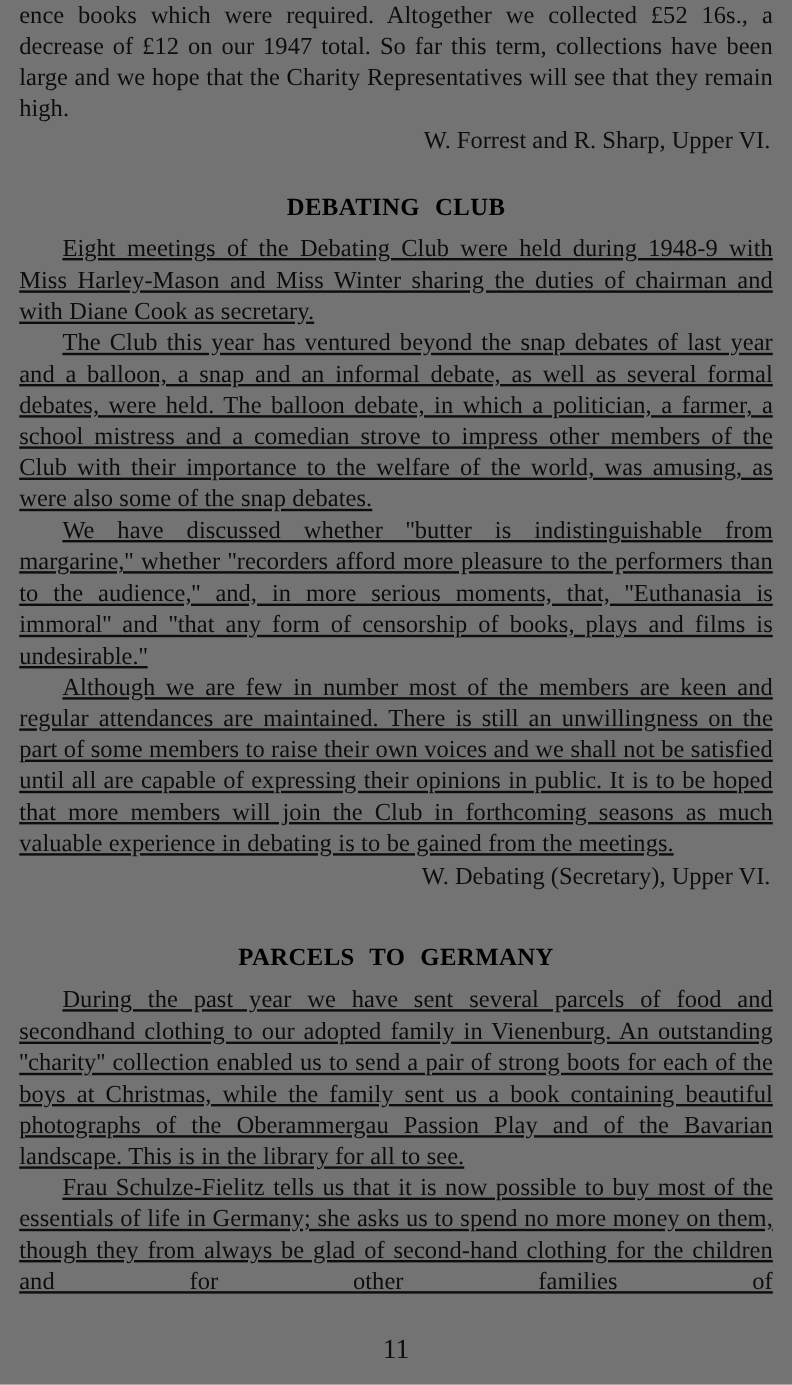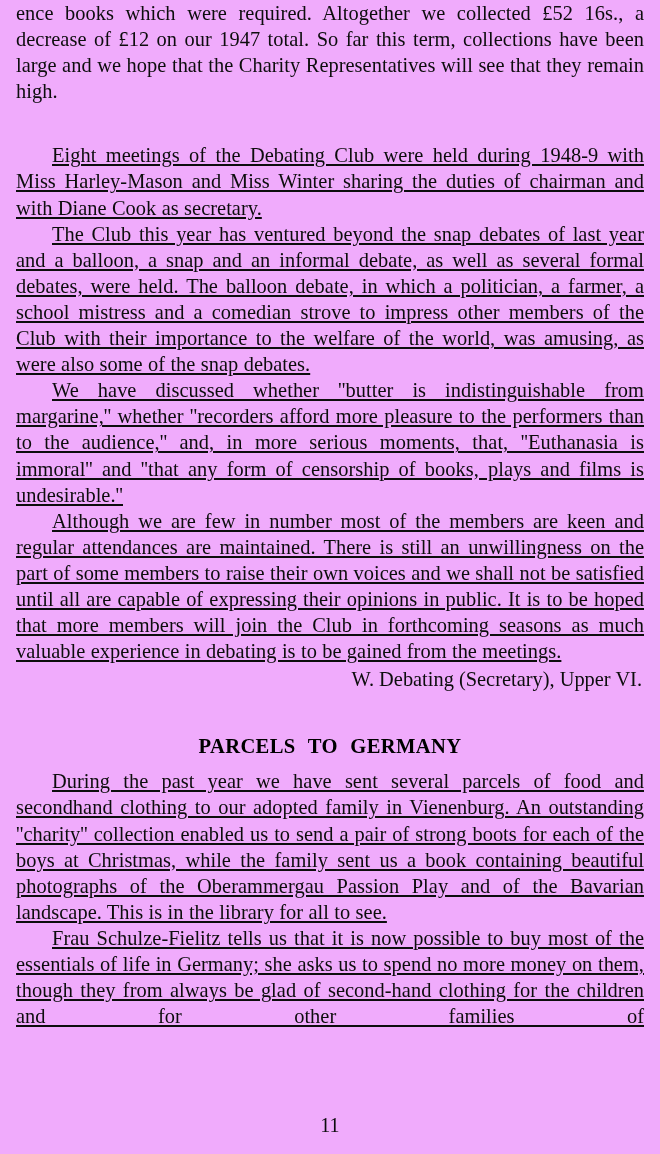--- a/index.html
+++ b/index.html
@@ -11,21 +11,21 @@
     width: 660px;
     height: 1154px;
     overflow: hidden;
     font-family: "Liberation Serif", "DejaVu Serif", serif;
     color: #111111;
   }
   #page {
     position: relative;
     width: 660px;
     height: 1154px;
-    background: #f0abfc;
+    background: #737373;
     box-sizing: border-box;
     padding: 0 16px;
   }
   .para {
     font-size: 20.4px;
     line-height: 26.1px;
     text-align: justify;
     text-align-last: left;
     text-justify: inter-word;
     margin: 0;
@@ -63,38 +63,40 @@
   .sp-before-heading-2 { height: 41px; }
   .sp-after-heading-2  { height: 9px; }
   .sp-before-sig-1     { height: 0px; }
   .sp-before-sig-2     { height: 2px; }
   .folio {
     position: absolute;
     left: 0;
     right: 0;
     bottom: 18px;
     text-align: center;
-    font-size: 20px;
+    font-size: 23px;
     line-height: 22px;
     color: #0d0d0d;
     font-weight: normal;
   }
 </style>
 </head>
 <body>
 
 <div id="page">
 
   <p class="para last-justify">ence books which were required.  Altogether we collected £52 16s., a decrease of £12 on our 1947 total.  So far this term, collections have been large and we hope that the Charity Representatives will see that they remain high.</p>
 
   <div class="sp-before-sig-1"></div>
 
+  <p class="signature">W. Forrest and R. Sharp, Upper VI.</p>
 
   <div class="sp-before-heading-1"></div>
 
+  <h2 class="heading">DEBATING CLUB</h2>
 
   <div class="sp-after-heading-1"></div>
 
   <p class="para indent">Eight meetings of the Debating Club were held during 1948-9 with Miss Harley-Mason and Miss Winter sharing the duties of chairman and with Diane Cook as secretary.</p>
 
   <p class="para indent">The Club this year has ventured beyond the snap debates of last year and a balloon, a snap and an informal debate, as well as several formal debates, were held.  The balloon debate, in which a politician, a farmer, a school mistress and a comedian strove to impress other members of the Club with their importance to the welfare of the world, was amusing, as were also some of the snap debates.</p>
 
   <p class="para indent">We have discussed whether ''butter is indistinguishable from margarine,'' whether ''recorders afford more pleasure to the performers than to the audience,'' and, in more serious moments, that, ''Euthanasia is immoral'' and ''that any form of censorship of books, plays and films is undesirable.''</p>
 
   <p class="para indent">Although we are few in number most of the members are keen and regular attendances are maintained.  There is still an unwillingness on the part of some members to raise their own voices and we shall not be satisfied until all are capable of expressing their opinions in public.  It is to be hoped that more members will join the Club in forthcoming seasons as much valuable experience in debating is to be gained from the meetings.</p>

